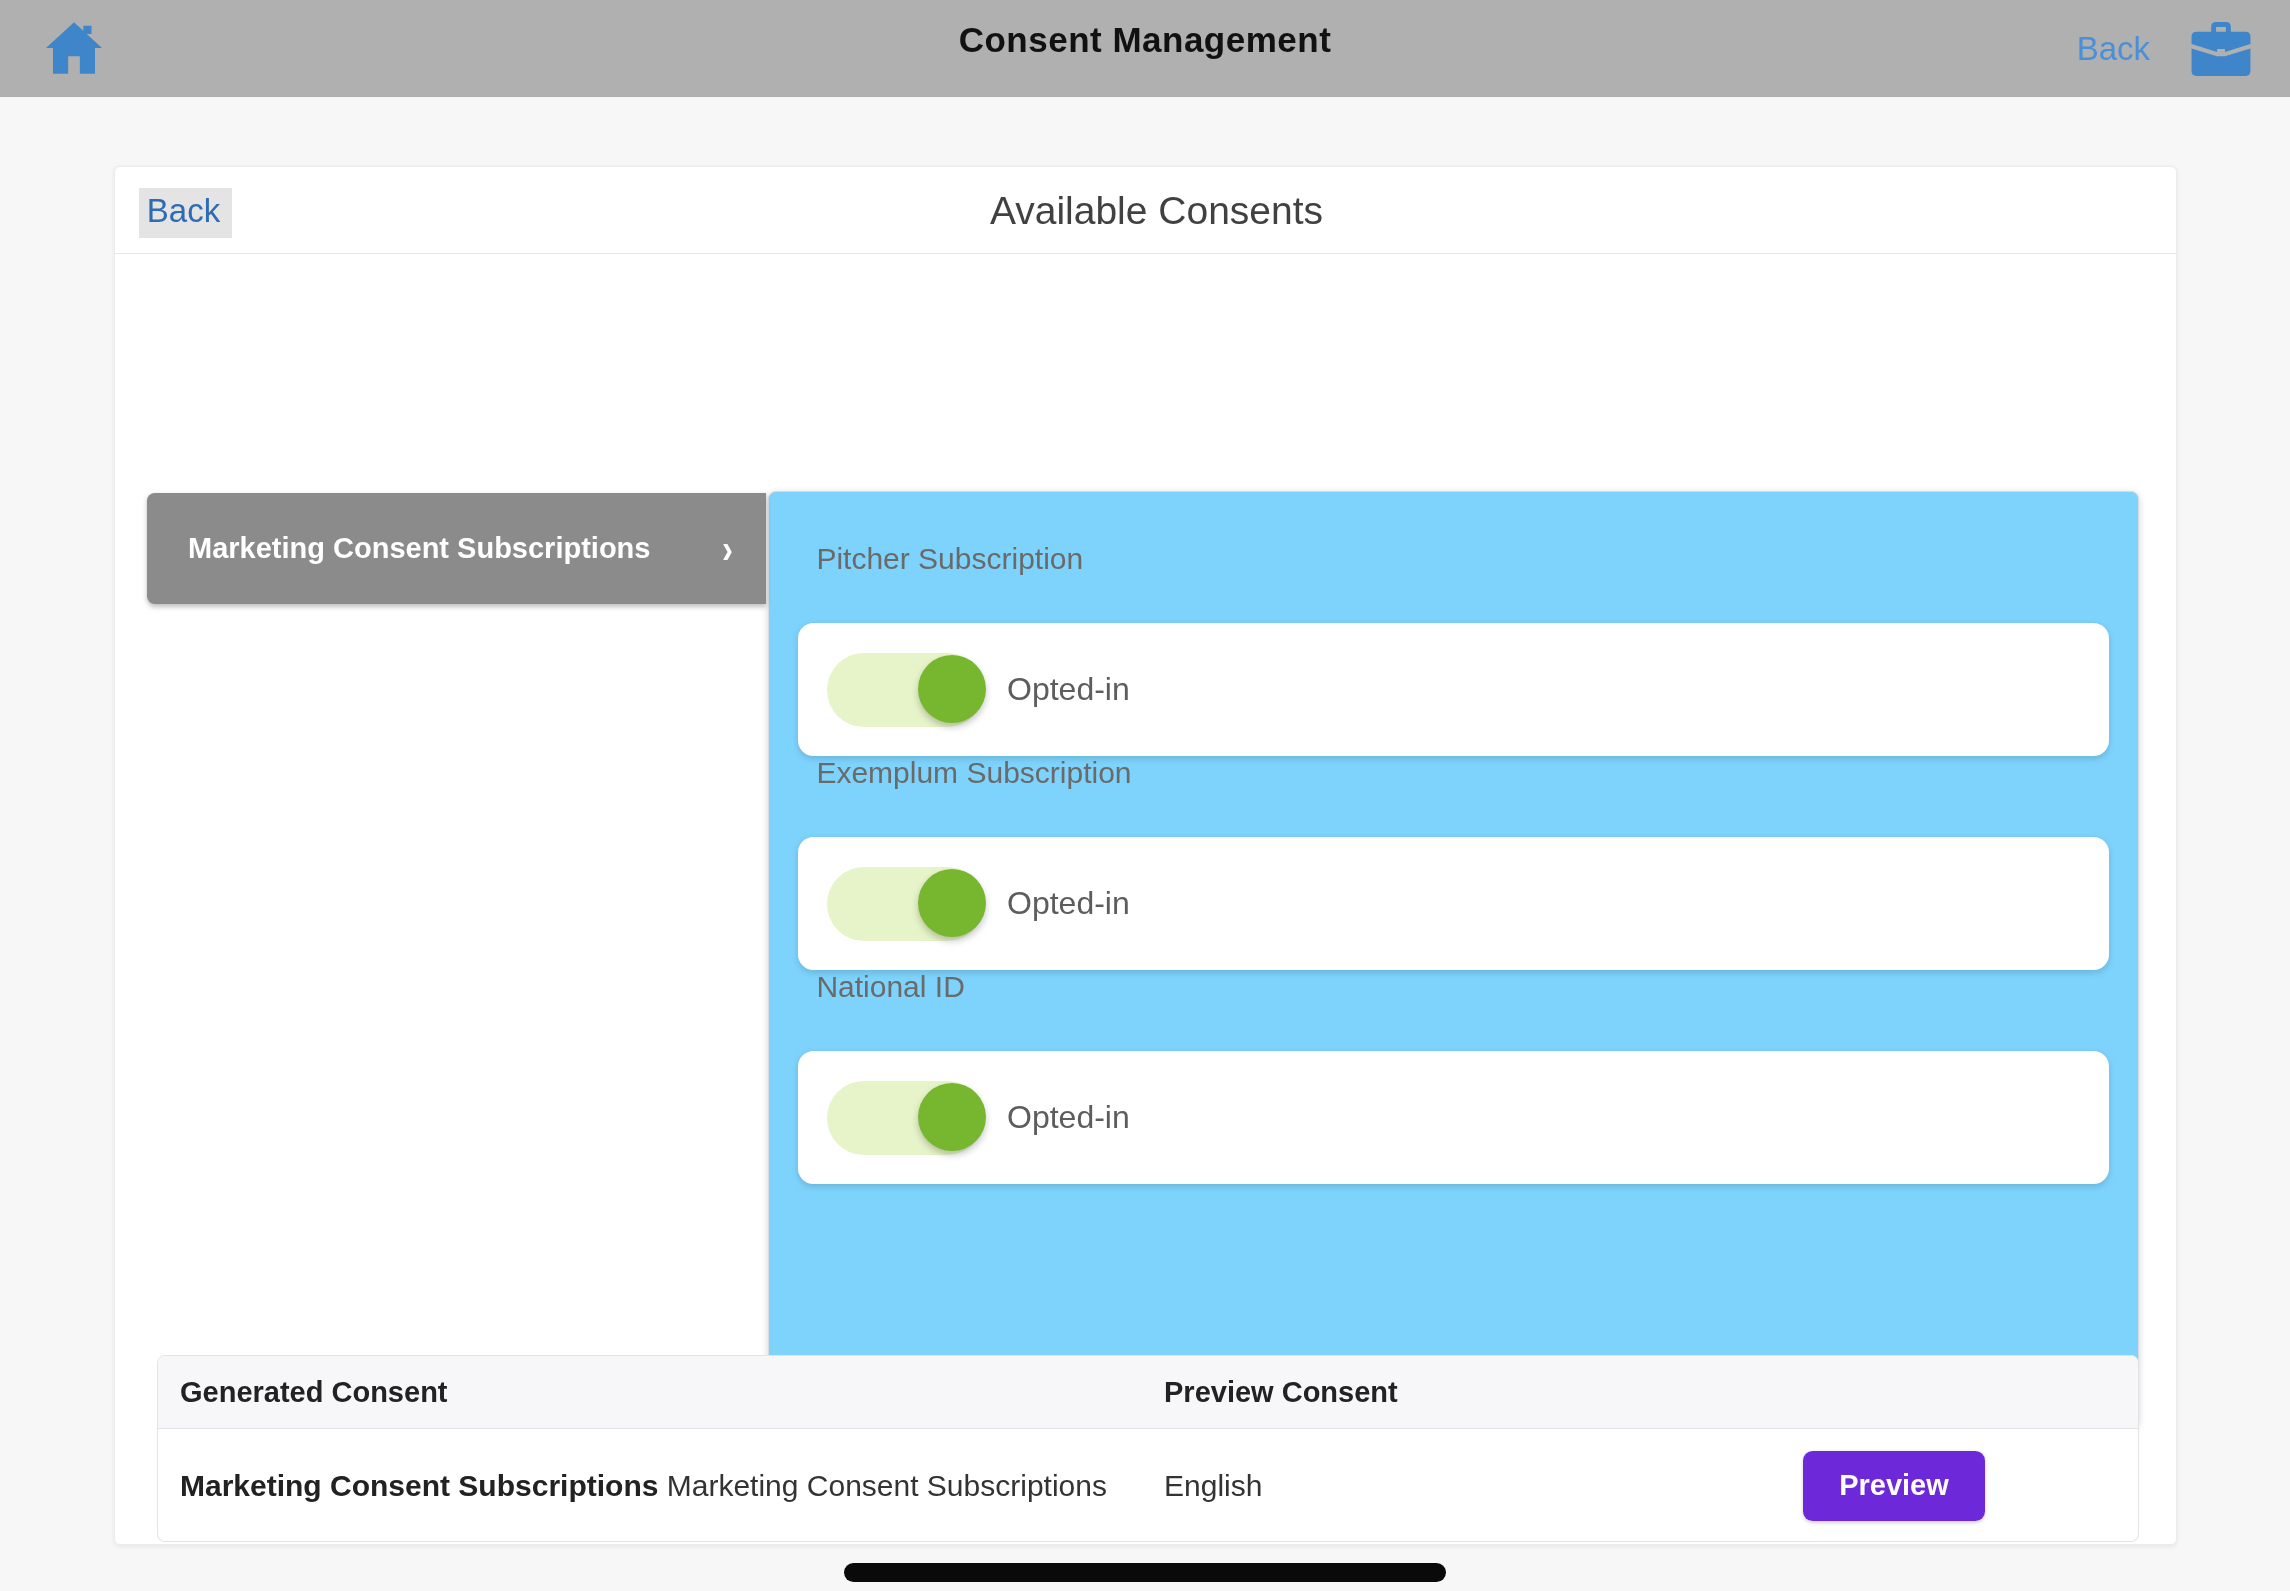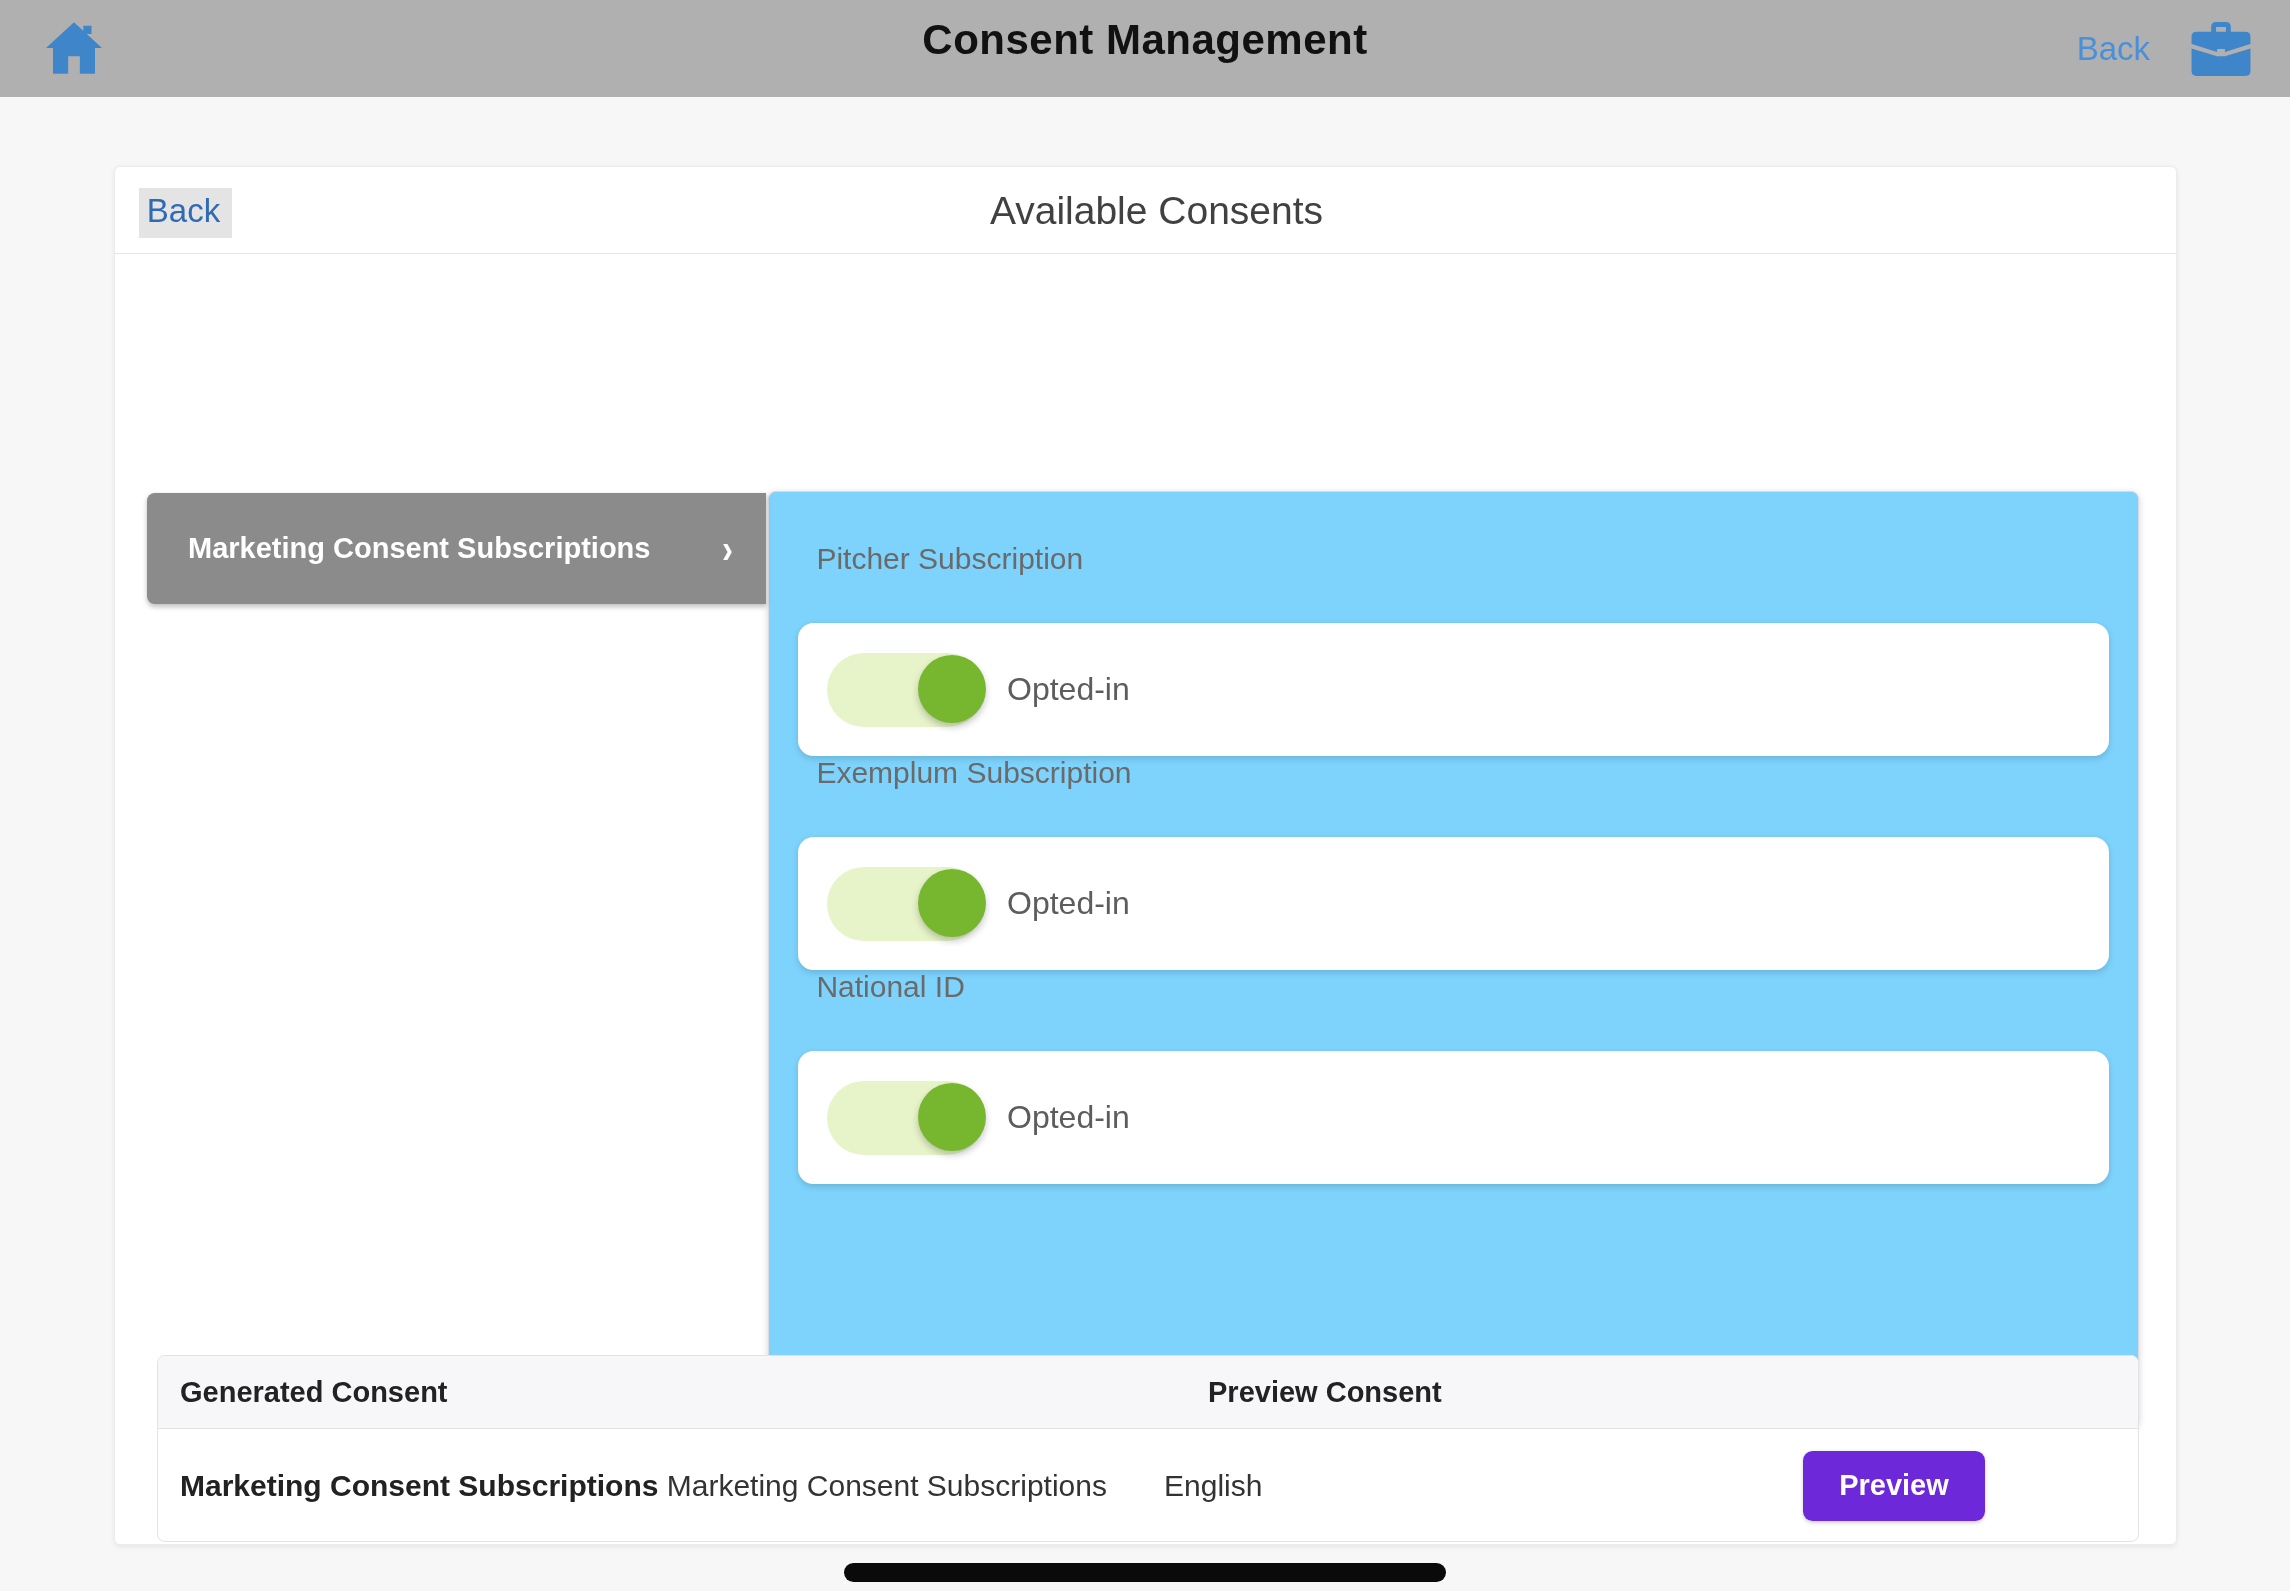--- a/index.html
+++ b/index.html
@@ -18,21 +18,21 @@
     background: #b1b0b0;
     display: flex; align-items: center;
   }
   .topbar-home {
     position: absolute; left: 43px; top: 19.4px; width: 62px; height: 58px;
     display: flex; align-items: center; justify-content: center;
   }
   .topbar-title {
     position: absolute; left: 0; right: 0; top: 0; height: 79px;
     display: flex; align-items: center; justify-content: center;
-    font-size: 42px; font-weight: bold; color: #111;
+    font-size: 35px; font-weight: bold; color: #111;
     letter-spacing: 0.5px;
   }
   .topbar-right {
     position: absolute; right: 39px; top: 0; height: 97px;
     display: flex; align-items: center; gap: 41px;
   }
   .topbar-back {
     font-size: 33px; color: #4a90d9; cursor: pointer;
   }
 
@@ -76,21 +76,21 @@
     align-items: center;
   }
   .t-head {
     background: #f7f7f9;
     border-bottom: 1px solid #e3e3e6;
     font-weight: bold; color: #222;
     font-size: 29px;
   }
   .contact-table .t-head { height: 73px; }
   .contact-table .t-body { height: 96px; }
-  .generated-table .t-head { height: 73px; gap: 44px; }
+  .generated-table .t-head { height: 73px; }
   .generated-table .t-body { height: 113px; }
   .t-cell { padding-left: 22px; white-space: nowrap; }
   .t-body { font-size: 30px; color: #333; }
 
   .contact-link {
     display: flex; align-items: center; gap: 13.6px;
     color: #3c78c4; cursor: pointer;
   }
   .info-icon {
     width: 35px; height: 35px; border-radius: 50%;

